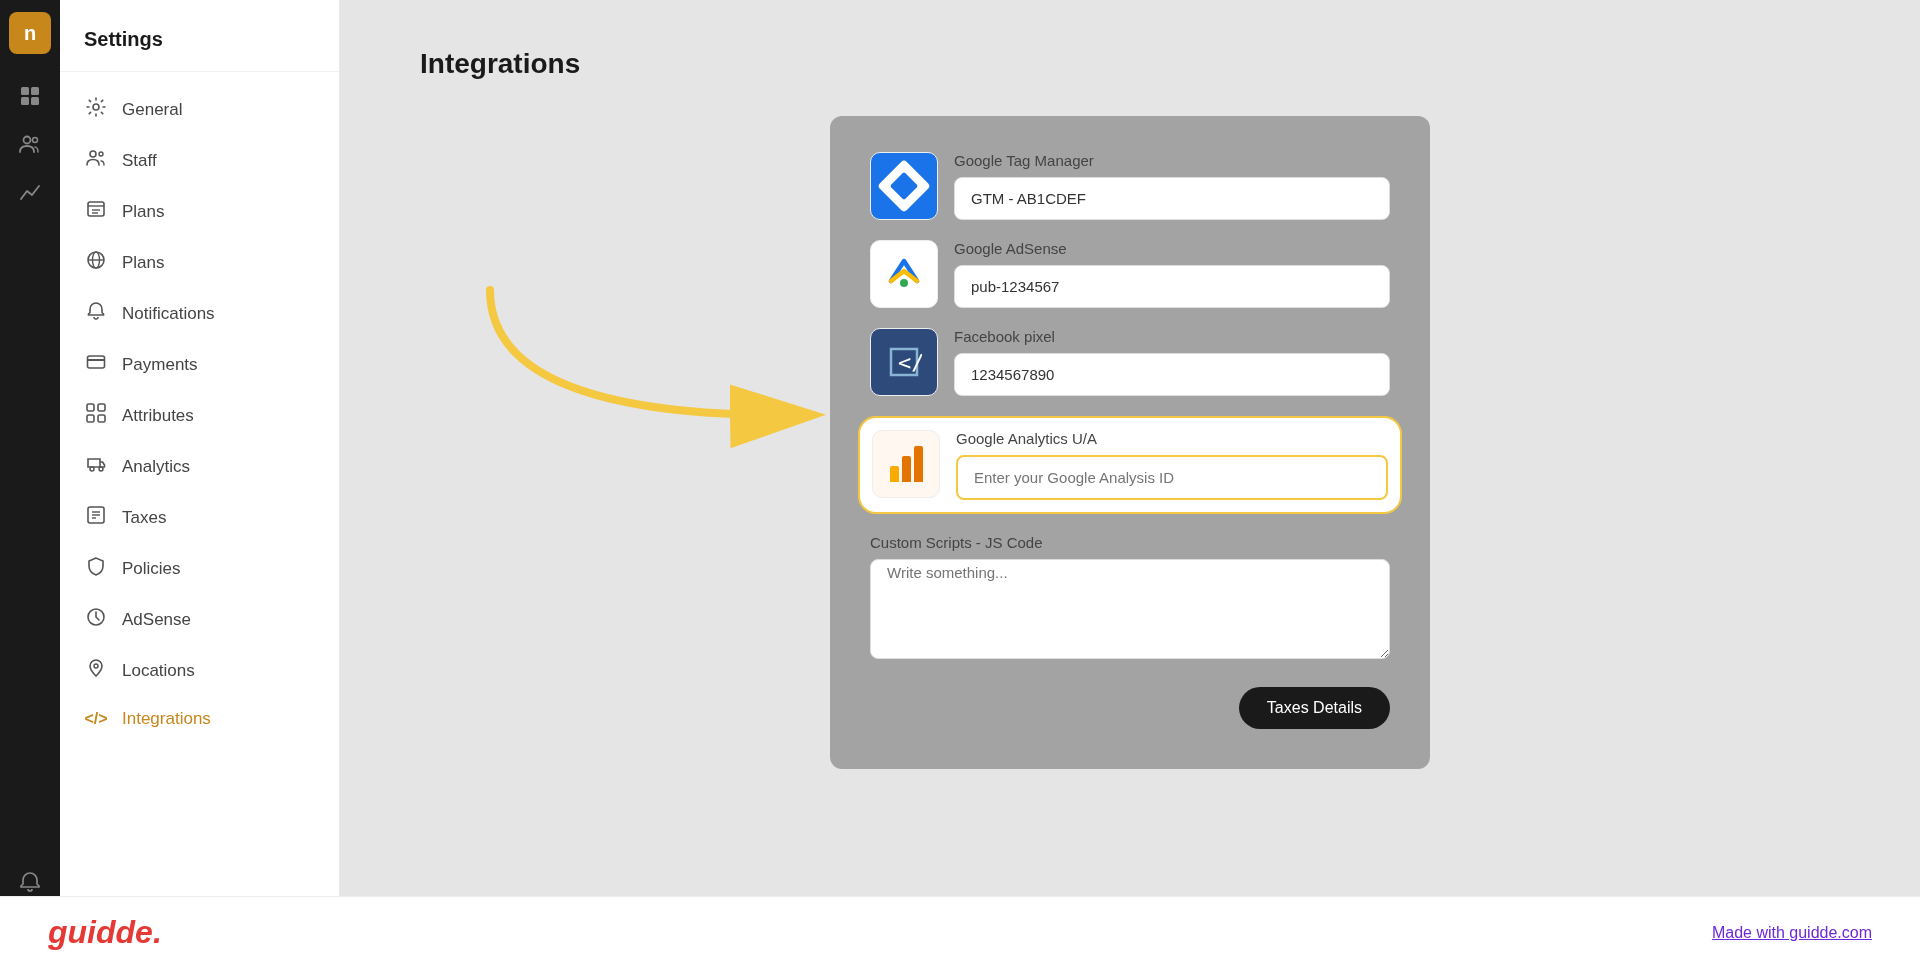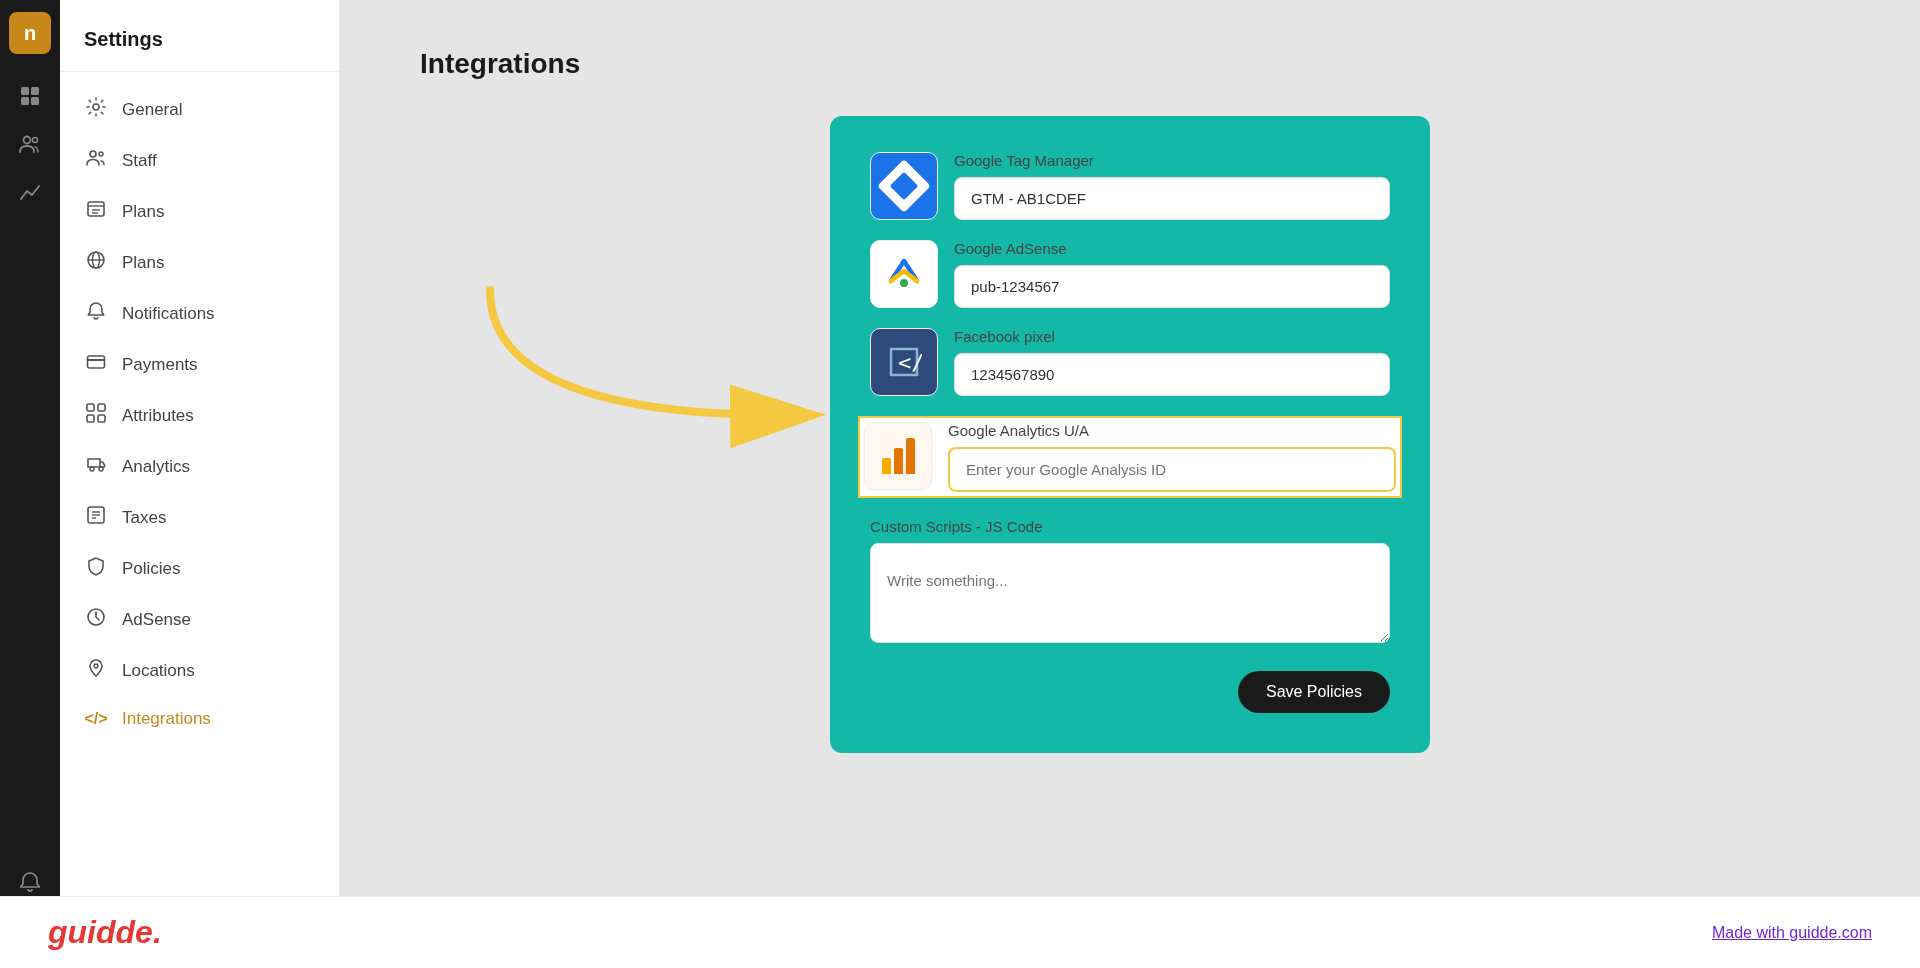--- a/index.html
+++ b/index.html
@@ -59,48 +59,48 @@
 
     
     .main-content {
       flex: 1; padding: 48px 80px; overflow-y: auto; position: relative;
       background: #e5e5e5;
     }
     .page-title { font-size: 28px; font-weight: 700; color: #1a1a1a; margin-bottom: 36px; }
 
     
     .card {
-      background: #14b8a6; border-radius: 12px; padding: 36px 40px 40px;
+      background: #a3a3a3; border-radius: 12px; padding: 36px 40px 40px;
       max-width: 600px; margin: 11px auto;
     }
 
     
     .integration-row { display: flex; align-items: flex-start; gap: 16px; margin-bottom: 20px; }
     .integration-logo {
       width: 68px; height: 68px; border-radius: 10px; flex-shrink: 0;
       display: flex; align-items: center; justify-content: center; overflow: hidden;
       border: 1px solid #eee;
     }
     .integration-content { flex: 1; }
     .integration-label { font-size: 15px; color: #444; margin-bottom: 8px; font-weight: 500; }
     .integration-input {
       width: 100%; padding: 12px 16px; border: 1.5px solid #ddd; border-radius: 8px;
       font-size: 15px; color: #333; background: #fff; outline: none;
     }
 
     
     .integration-row.highlighted {
-      border: 2.5px solid #f5c842; border-radius: 0; padding: 4px;
+      border: 2.5px solid #f5c842; border-radius: 18px; padding: 12px;
       margin-left: -12px; margin-right: -12px; background: #fff;
     }
 
     
     .custom-scripts-label { font-size: 15px; color: #444; margin-bottom: 8px; font-weight: 500; }
     .custom-scripts-textarea {
-      width: 100%; min-height: 100px; padding: 28px 16px; border: 1.5px solid #ddd;
+      width: 100%; min-height: 100px; padding: 4px 16px; border: 1.5px solid #ddd;
       border-radius: 8px; font-size: 15px; color: #333; background: #fff;
       resize: vertical; outline: none; font-family: inherit;
     }
 
     .save-btn-row { display: flex; justify-content: flex-end; margin-top: 24px; }
     .save-btn {
       background: #1a1a1a; color: #fff; border: none; border-radius: 24px;
       padding: 12px 28px; font-size: 16px; cursor: pointer; font-weight: 500;
     }
 
@@ -404,21 +404,21 @@
           <input class="integration-input" type="text" placeholder="Enter your Google Analysis ID" style="border-color: rgb(245, 200, 66); border-width: 2px;">
         </div>
       </div>
 
       <div style="margin-top: 20px;">
         <div class="custom-scripts-label">Custom Scripts - JS Code</div>
         <textarea class="custom-scripts-textarea" placeholder="Write something..." style=""></textarea>
       </div>
 
       <div class="save-btn-row">
-        <button class="save-btn">Save Policies</button>
+        <button class="save-btn">Taxes Details</button>
       </div>
 
     </div>
   </div>
 </div>
 
 <div class="bottom-bar">
   <div class="guidde-logo">
     <span>guidde.</span>
   </div>

